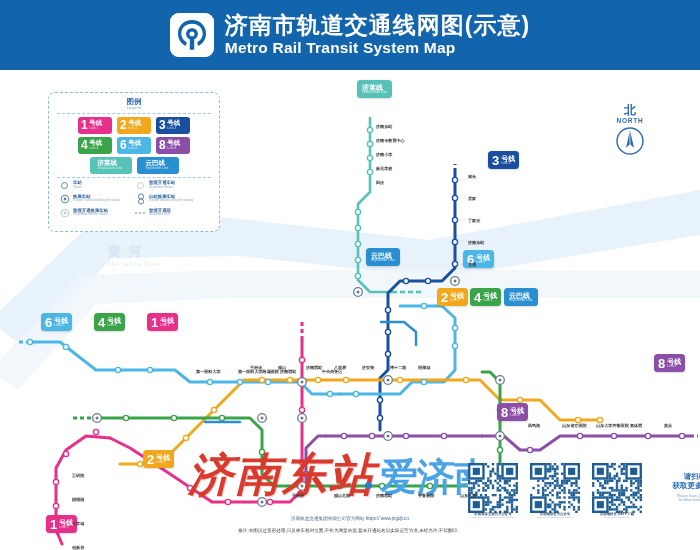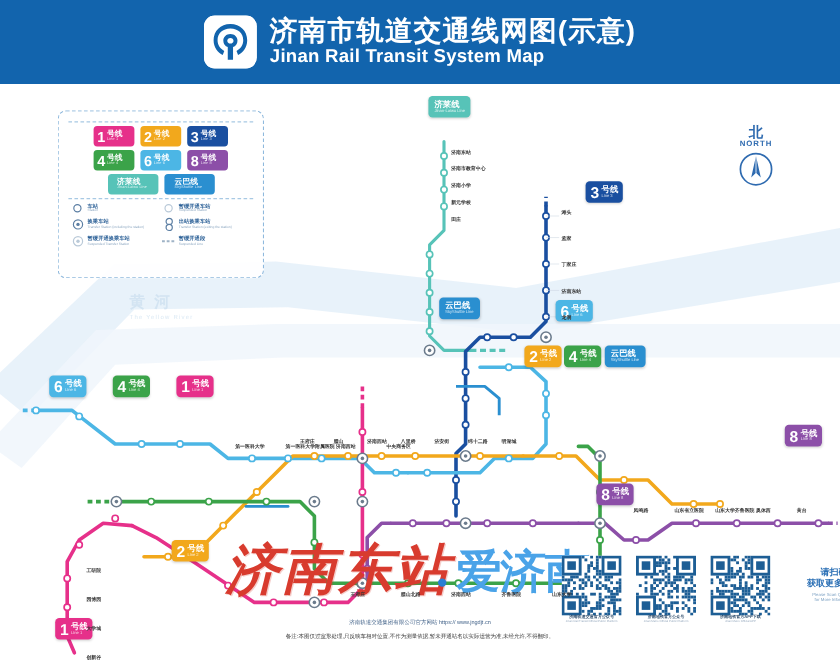--- a/index.html
+++ b/index.html
@@ -216,21 +216,21 @@
     <div id="header-inner">
       <div class="logo-mark">
         <svg width="44" height="44" viewBox="0 0 44 44" aria-hidden="true">
           <rect x="0" y="0" width="44" height="44" rx="9" fill="#ffffff"></rect>
           <path d="M22 7c-8.3 0-14 5.9-14 13.6 0 6.2 3.6 10.3 7.6 12.3l1.3-3.4c-3.2-1.7-5.6-4.8-5.6-8.9 0-5.6 4.2-9.8 10.7-9.8s10.7 4.2 10.7 9.8c0 4.1-2.4 7.2-5.6 8.9l1.3 3.4c4-2 7.6-6.1 7.6-12.3C36 12.9 30.3 7 22 7z" fill="#1264ad"></path>
           <path d="M22 15.3c-3.4 0-5.9 2.4-5.9 5.6 0 2.6 1.6 4.5 3.7 5.3v10.6h4.4V26.2c2.1-.8 3.7-2.7 3.7-5.3 0-3.2-2.5-5.6-5.9-5.6zm0 3.3c1.5 0 2.6 1 2.6 2.3 0 1.4-1.1 2.4-2.6 2.4s-2.6-1-2.6-2.4c0-1.3 1.1-2.3 2.6-2.3z" fill="#1264ad"></path>
         </svg>
       </div>
       <div class="title-block">
         <div id="title-cn">济南市轨道交通线网图(示意)</div>
-        <div id="title-en">Jinan Rail Transit System Map</div>
+        <div id="title-en">Metro Rail Transit System Map</div>
       </div>
     </div>
   </div>
 
   <div id="map">
 
     <svg id="map-svg" width="700" height="480" viewBox="0 0 700 480">
       <defs>
         <linearGradient id="riverGrad" x1="0" y1="0" x2="1" y2="1">
           <stop offset="0%" stop-color="#e6f1fa"></stop>
@@ -433,20 +433,24 @@
           <line x1="455" y1="110" x2="466" y2="110"></line>
             <line x1="455" y1="128" x2="466" y2="128"></line>
           <line x1="455" y1="150" x2="466" y2="150"></line>
             <line x1="455" y1="172" x2="466" y2="172"></line>
           <line x1="455" y1="194" x2="466" y2="194"></line>
         </g>
       </g>
     </svg>
 
     <div id="legend">
+      <div id="legend-title">
+        <span id="legend-title-cn">图例</span>
+        <span id="legend-title-en">Legend</span>
+      </div>
       <div class="legend-divider"></div>
       <div class="badge-rows" id="legend-badges">
           <div class="badge-row">
             <div class="line-badge" style="background: rgb(230, 48, 138);">
               <span class="bnum">1</span>
               <span class="btxt">
                 <span class="c">号线</span>
                 <span class="e">Line 1</span>
               </span>
             </div>

